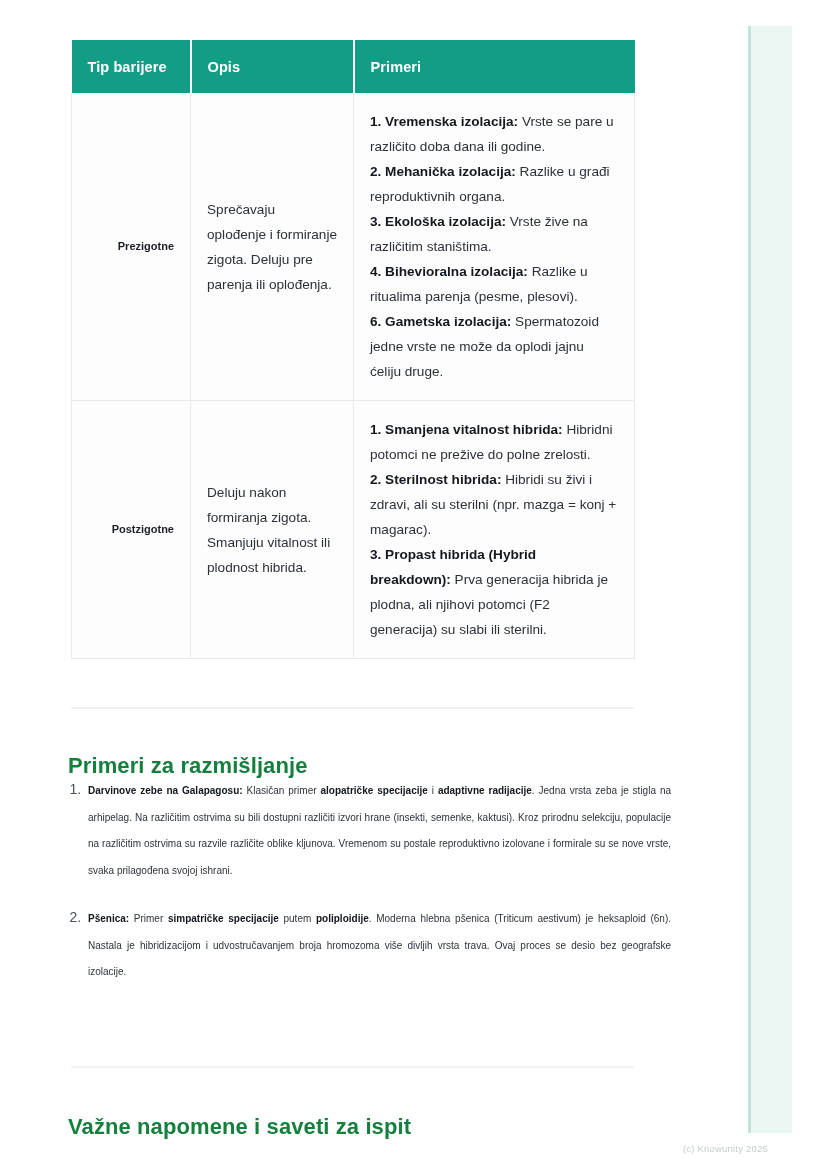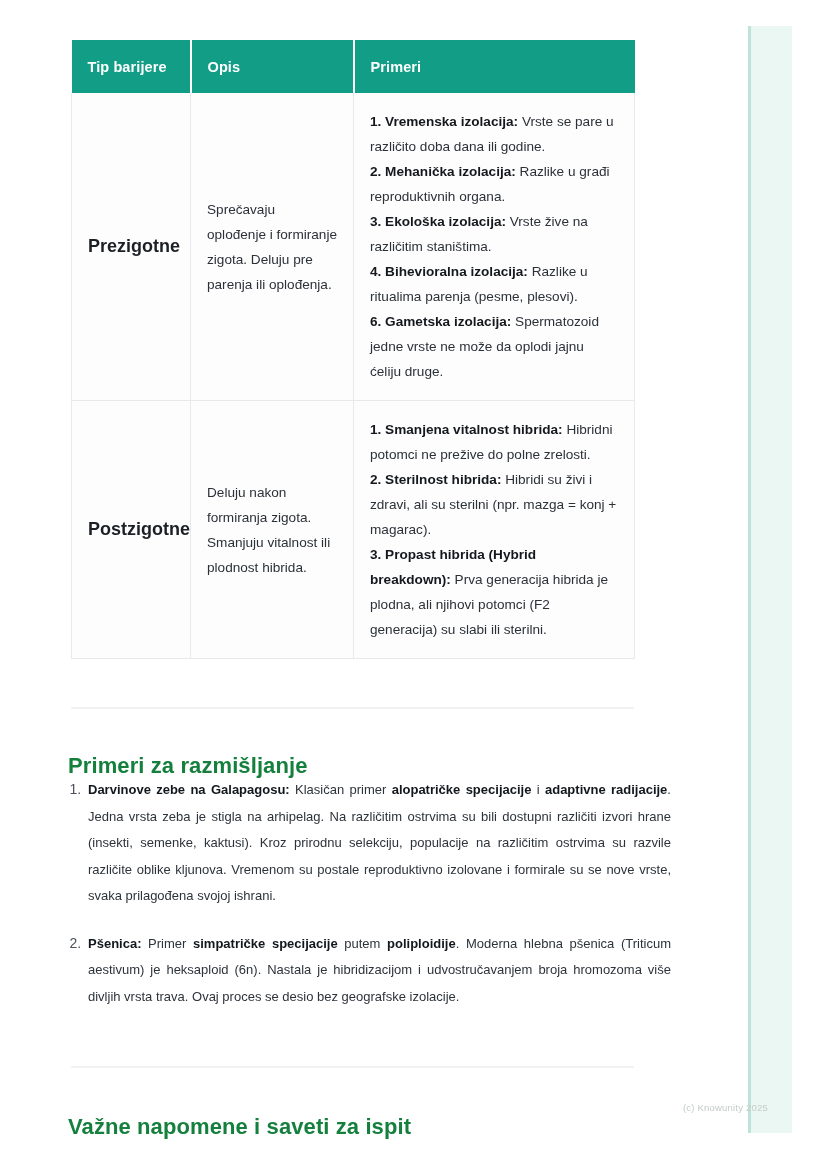--- a/index.html
+++ b/index.html
@@ -75,21 +75,21 @@
     padding: 16px 16px;
     font-size: 13.6px;
     line-height: 25px;
     color: #2c3138;
     background: #fdfdfd;
   }
   table.barriers tr td:first-child {
     border-left: 1px solid #e7e9ec;
     font-weight: bold;
     color: #1c2026;
-    font-size: 18px;
+    font-size: 11px;
     text-align: right;
   }
   col.c1 { width: 119px; }
   col.c2 { width: 163px; }
   col.c3 { width: 281px; }
   td.desc { color: #4b5159; }
   td.examples { color: #3b4148; }
   td.examples b, td.desc b { color: #14181d; font-weight: bold; }
   .it { }
 
@@ -121,38 +121,38 @@
   ol.examples-list {
     position: absolute;
     left: 48px;
     top: 776px;
     width: 586px;
     margin: 0;
     padding: 0 0 0 37px;
     list-style-position: outside;
   }
   ol.examples-list > li {
-    font-size: 13px;
+    font-size: 10px;
     line-height: 26.5px;
     color: #2d333a;
     text-align: justify;
     margin-bottom: 20px;
     padding-left: 3px;
   }
   ol.examples-list > li::marker {
     color: #4b5159;
     font-size: 14px;
   }
   ol.examples-list b { color: #12171d; font-weight: bold; }
 
   
   .footer-credit {
     position: absolute;
     left: 683px;
-    top: 1102px;
+    top: 1143px;
     font-size: 9.5px;
     color: #c3ccc9;
     letter-spacing: 0.2px;
     white-space: nowrap;
     z-index: 5;
   }
 </style>
 </head>
 <body>
 

